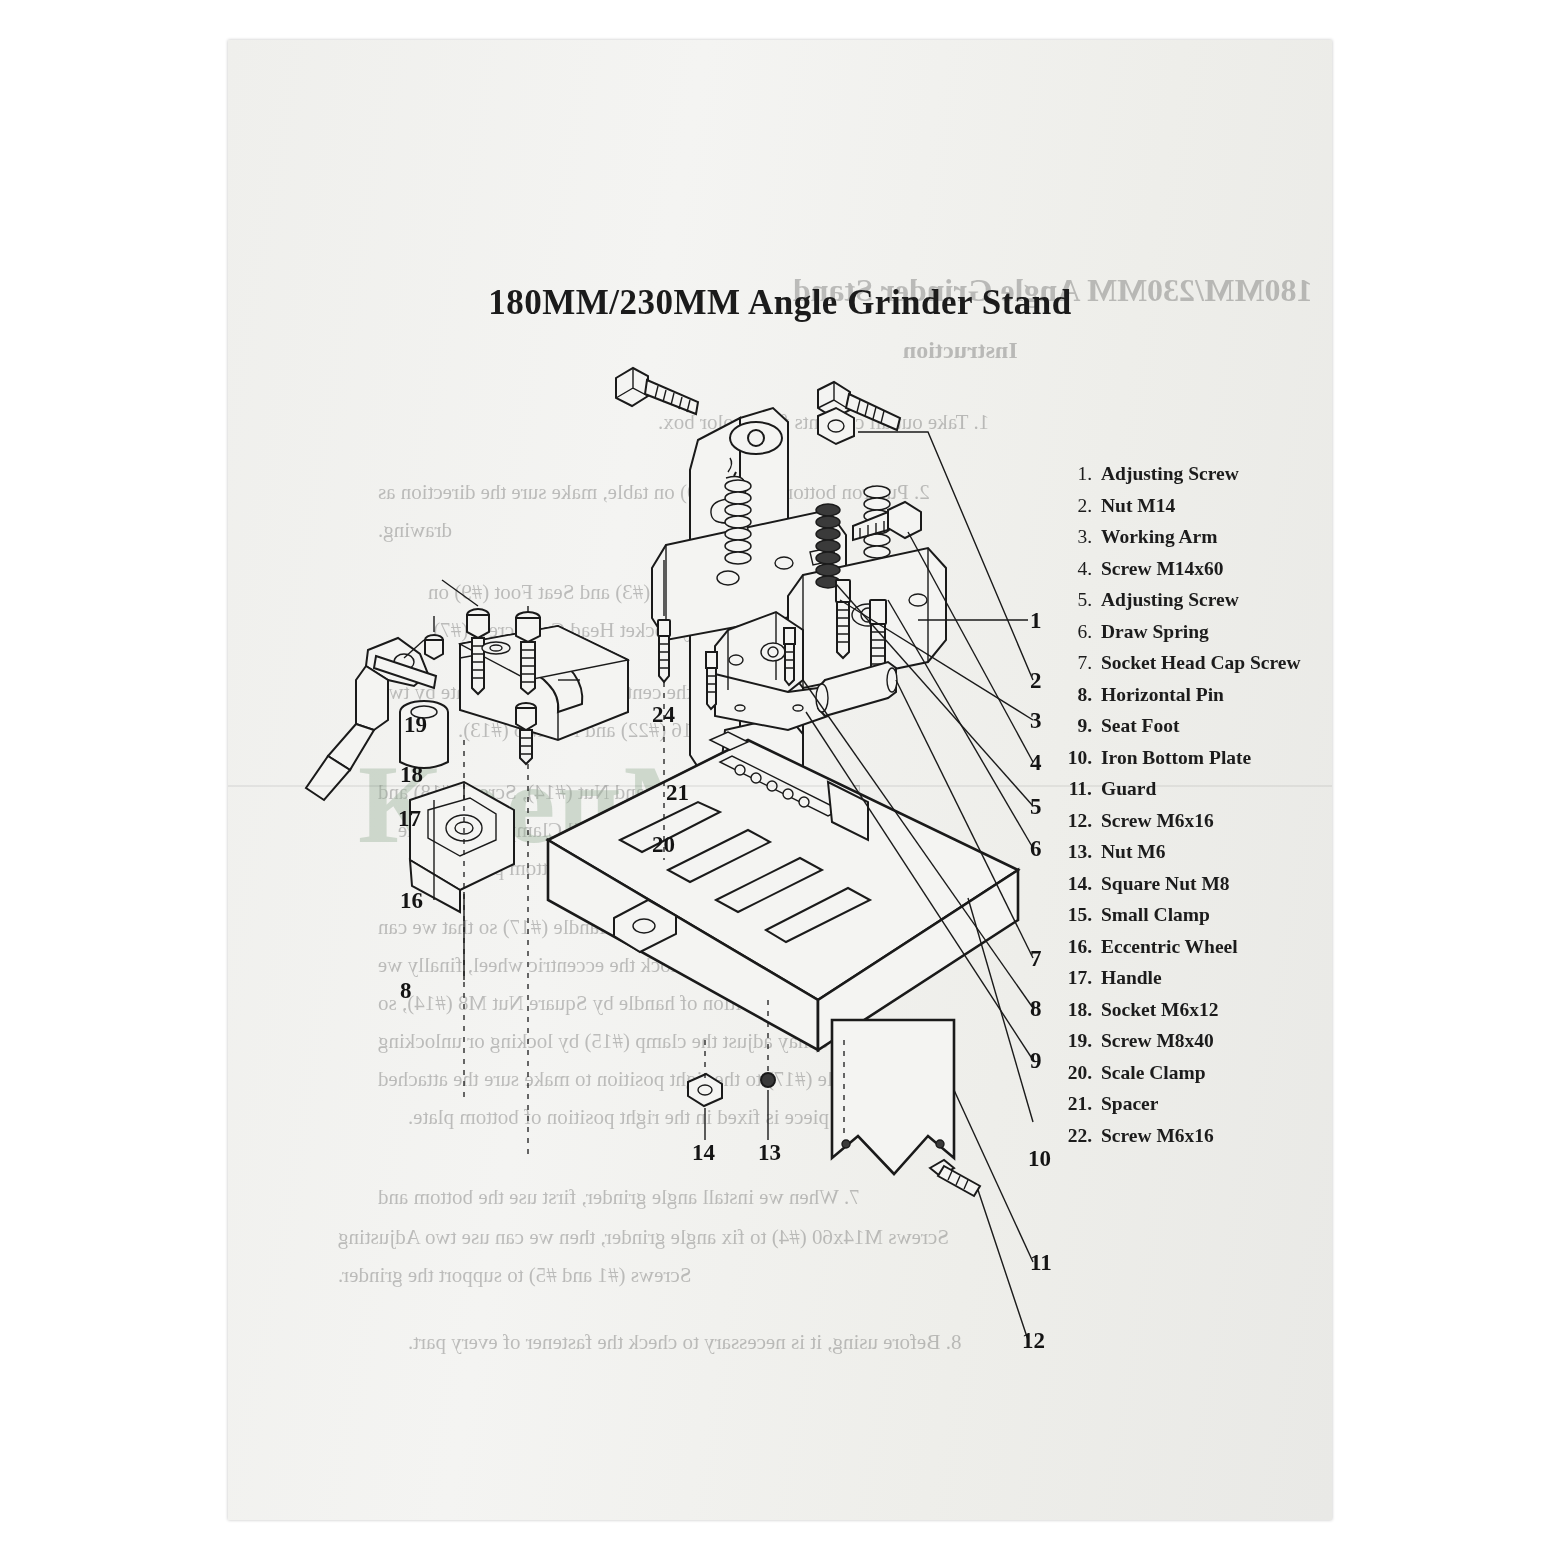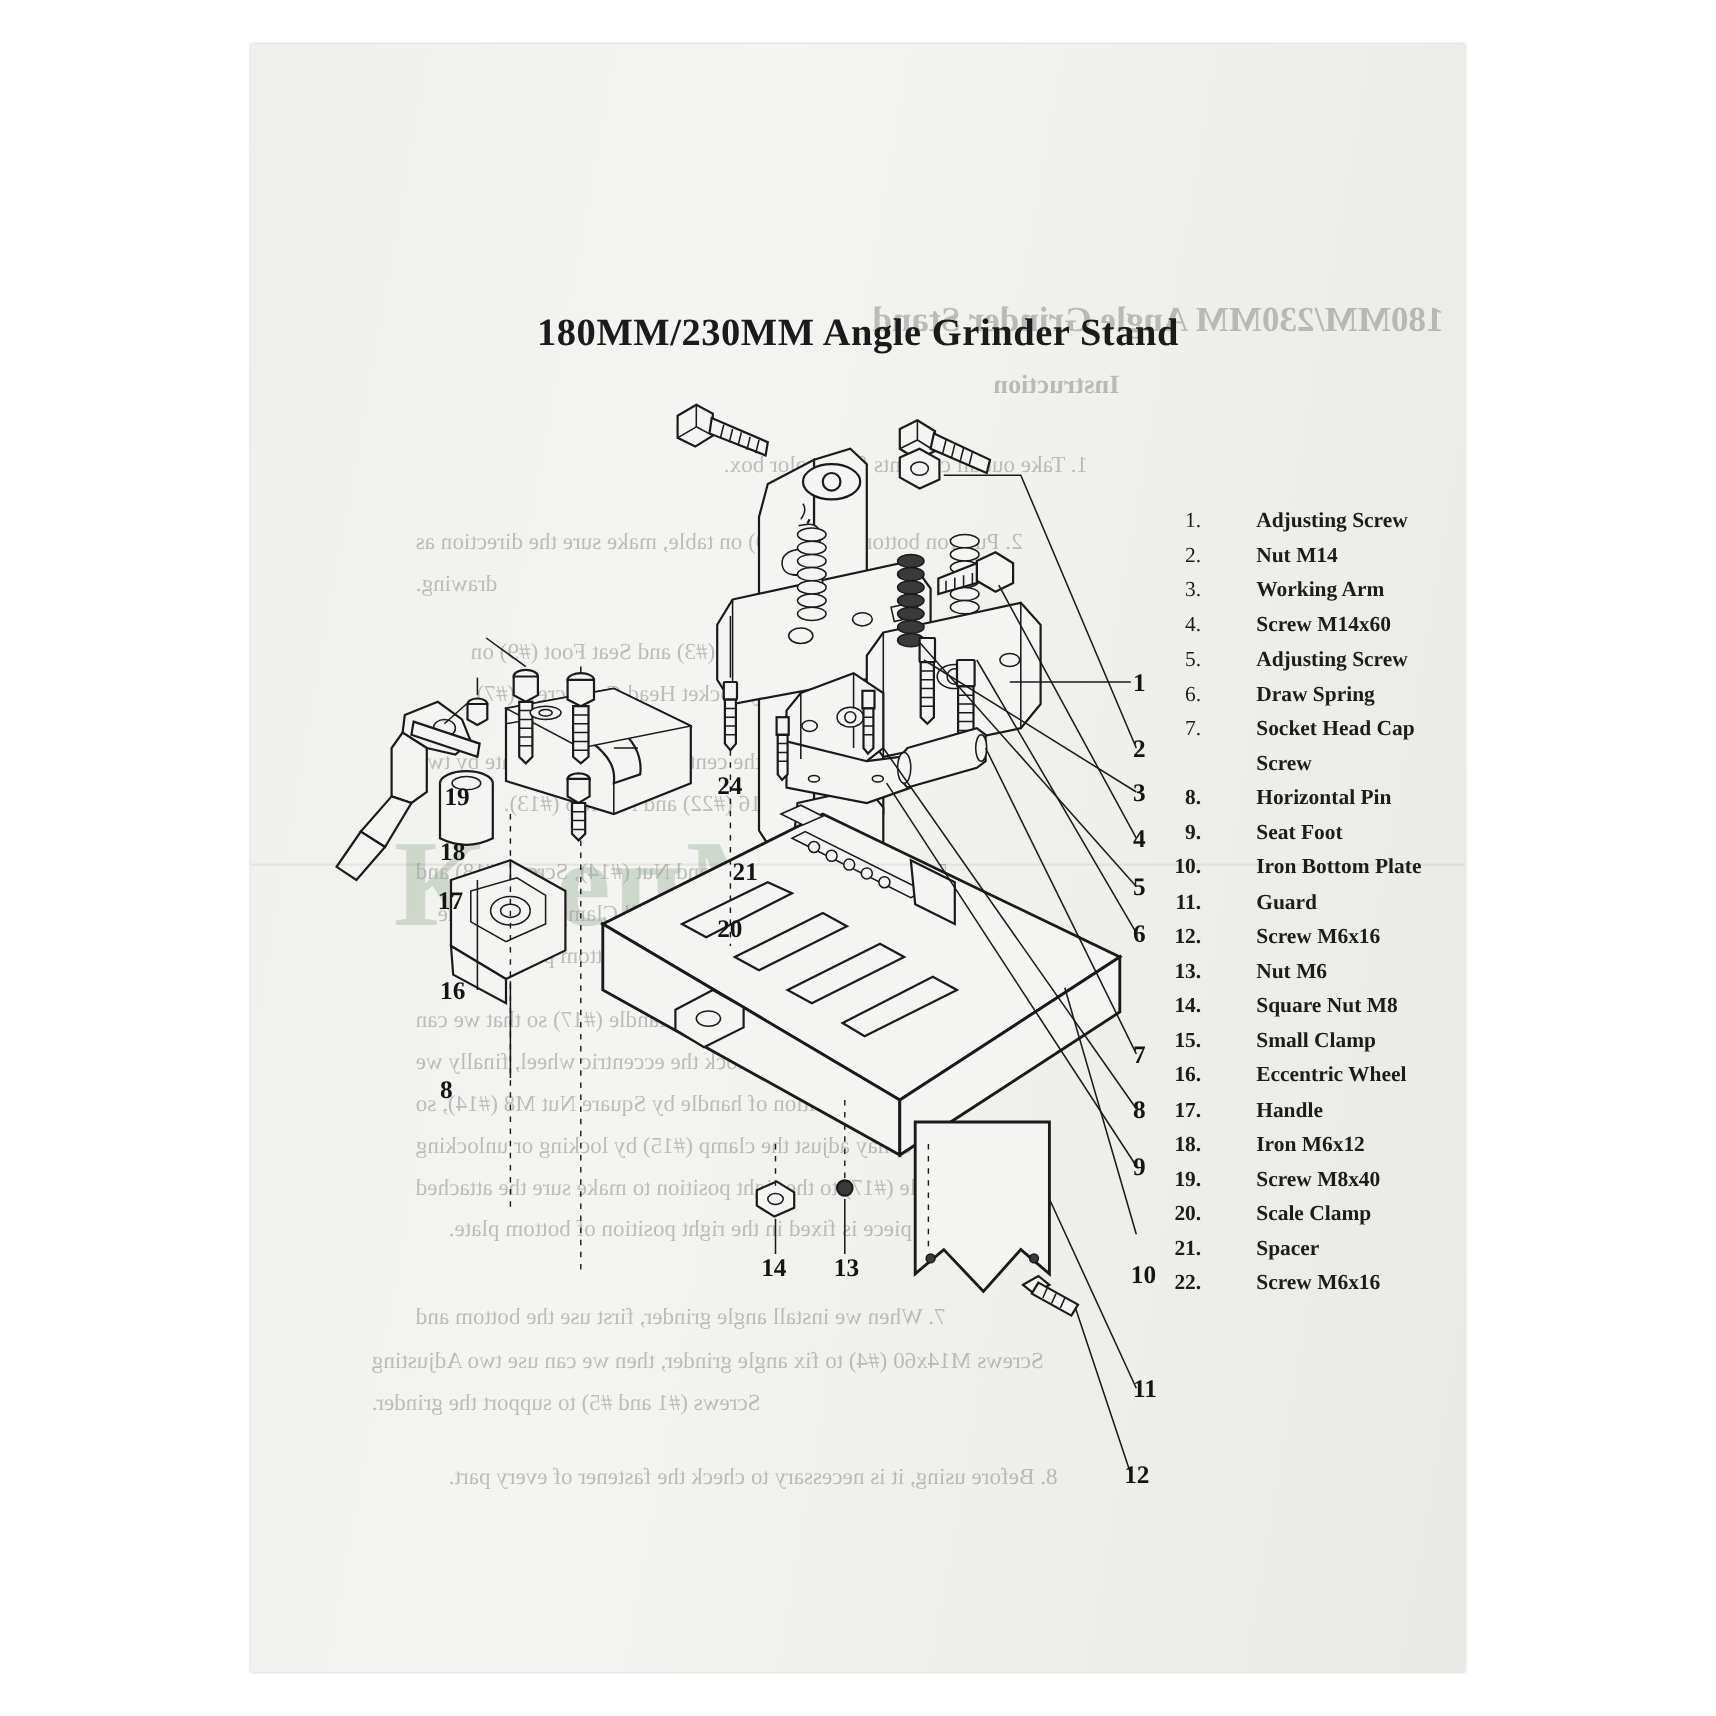--- a/index.html
+++ b/index.html
@@ -93,21 +93,21 @@
     line-height: 31.5px;
     color: #1c1c1c;
     font-family: "Liberation Serif", serif;
   }
   .legend-num {
     width: 34px;
     text-align: right;
     padding-right: 9px;
     flex: none;
   }
-  .legend-label { font-weight: 600; margin-left: 41px; }
+  .legend-label { font-weight: 600; }
   .legend-row.bold .legend-num,
   .legend-row.bold .legend-label { font-weight: bold; }
 
   
   .callout {
     position: absolute;
     font-size: 23px;
     font-weight: bold;
     color: #141414;
     font-family: "Liberation Serif", serif;
@@ -579,21 +579,21 @@
       <div class="legend-row bold">
         <span class="legend-num">16.</span>
         <span class="legend-label">Eccentric Wheel</span>
       </div>
       <div class="legend-row bold">
         <span class="legend-num">17.</span>
         <span class="legend-label">Handle</span>
       </div>
       <div class="legend-row bold">
         <span class="legend-num">18.</span>
-        <span class="legend-label">Iron M6x12</span>
+        <span class="legend-label">Socket M6x12</span>
       </div>
       <div class="legend-row bold">
         <span class="legend-num">19.</span>
         <span class="legend-label">Screw M8x40</span>
       </div>
       <div class="legend-row bold">
         <span class="legend-num">20.</span>
         <span class="legend-label">Scale Clamp</span>
       </div>
       <div class="legend-row bold">

